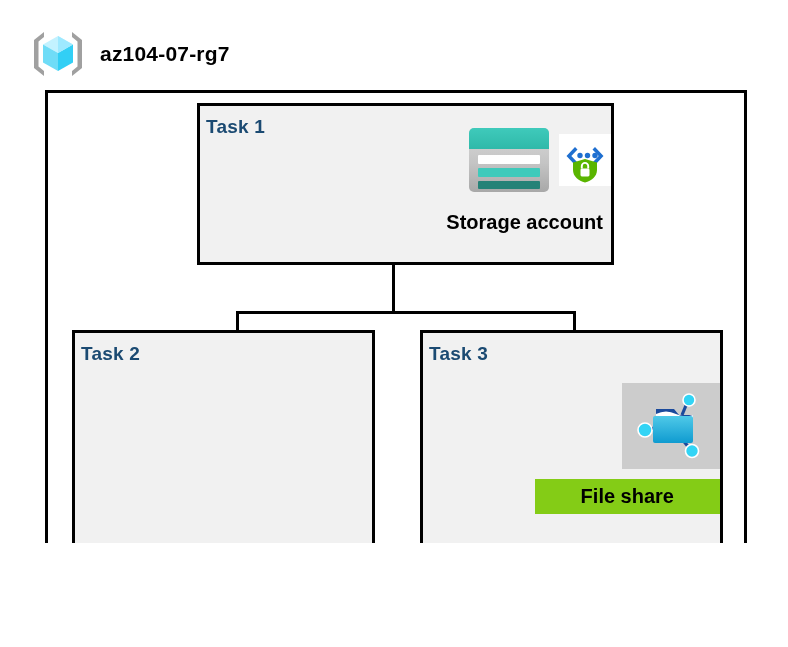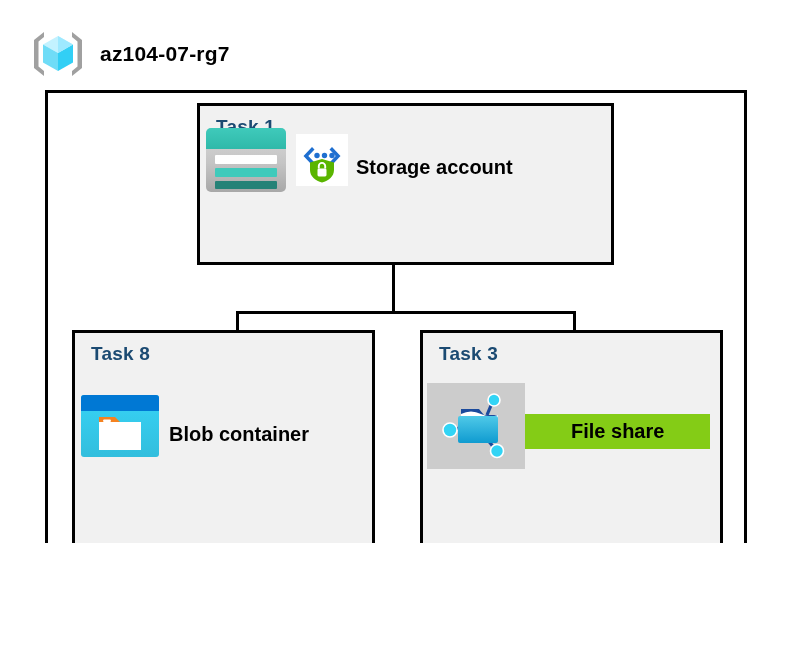--- a/index.html
+++ b/index.html
@@ -61,35 +61,35 @@
     background: #f1f1f1;
     border: 3px solid #000000;
     box-sizing: border-box;
   }
   #task-1 { left: 197px; top: 103px; width: 417px; height: 162px; }
   #task-2 { left: 72px;  top: 330px; width: 303px; height: 243px; }
   #task-3 { left: 420px; top: 330px; width: 303px; height: 243px; }
 
   .task-label {
     position: absolute;
-    left: 16px;
+    left: 6px;
     top: 10px;
     font-size: 19px;
     font-weight: bold;
     color: #1b4a72;
     letter-spacing: 0.2px;
   }
 
   .node {
     position: absolute;
-    left: 4px;
+    left: 16px;
     right: 0;
     display: flex;
-    flex-direction: row;
-    align-items: center;
+    flex-direction: column;
+    align-items: flex-end;
   }
   #task-1 .node { top: 20px; }
   #task-2 .node { top: 60px; }
   #task-3 .node { top: 50px; }
 
   .icon-row {
     display: flex;
     align-items: center;
     gap: 8px;
   }
@@ -201,43 +201,21 @@
             <path d="M22.8 34.5 v-2.4 a3.2 3.2 0 0 1 6.4 0 v2.4" fill="none" stroke="#ffffff" stroke-width="1.9"></path>
           </svg>
         </span>
 
       </div>
       <div class="node-label">Storage account</div>
     </div>
   </div>
 
   <div class="task-box" id="task-2">
-    <div class="task-label">Task 8</div>
-    <div class="node">
-      <div class="icon-row">
-        <span>
-          <svg width="82" height="68" viewBox="0 0 82 68" xmlns="http://www.w3.org/2000/svg">
-            <defs>
-              <linearGradient id="blobBody" x1="0" y1="0" x2="0" y2="1">
-                <stop offset="0%" stop-color="#37d3f6"></stop>
-                <stop offset="100%" stop-color="#32bedd"></stop>
-              </linearGradient>
-            </defs>
-            <rect x="2" y="2" width="78" height="62" rx="3" fill="url(#blobBody)"></rect>
-            <path d="M2 5 a3 3 0 0 1 3 -3 h72 a3 3 0 0 1 3 3 v13 h-78 z" fill="#0078d4"></path>
-
-            <path d="M20 24 h16 l5 5 h-21 z" fill="#f58220"></path>
-            <rect x="24" y="26.5" width="8" height="2.4" rx="1.2" fill="#ffffff"></rect>
-
-            <rect x="20" y="29" width="42" height="28" fill="#ffffff"></rect>
-          </svg>
-        </span>
-      </div>
-      <div class="node-label">Blob container</div>
-    </div>
+    <div class="task-label">Task 2</div>
   </div>
 
   <div class="task-box" id="task-3">
     <div class="task-label">Task 3</div>
     <div class="node">
       <div class="icon-row icon-wrap highlighted">
         <span>
           <svg width="78" height="72" viewBox="0 0 78 72" xmlns="http://www.w3.org/2000/svg">
             <defs>
               <linearGradient id="fsFolder" x1="0" y1="0" x2="0" y2="1">

